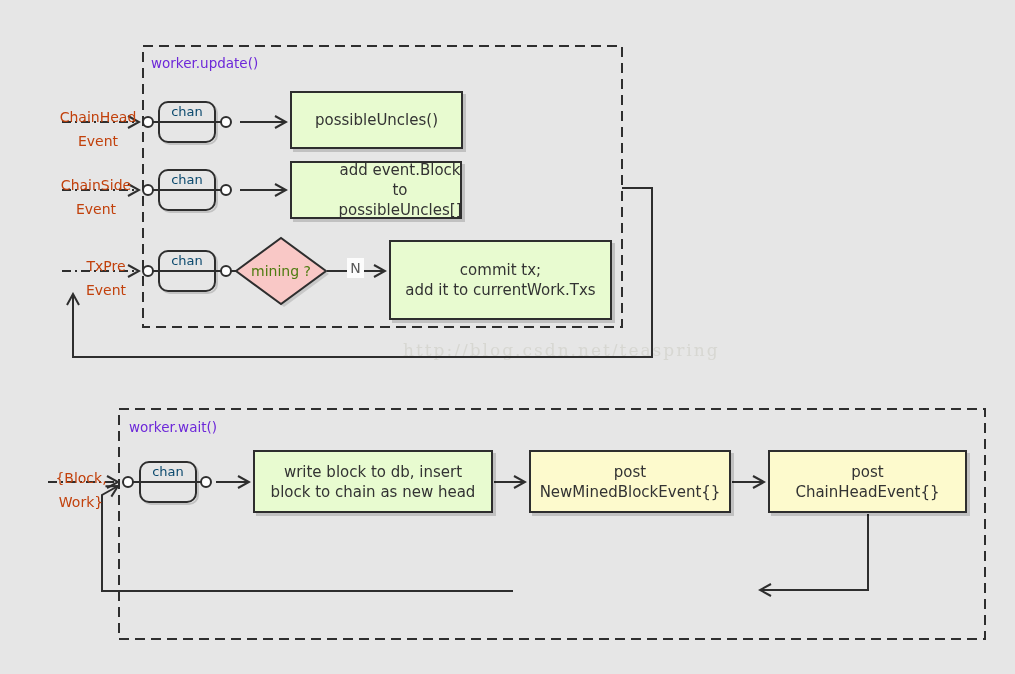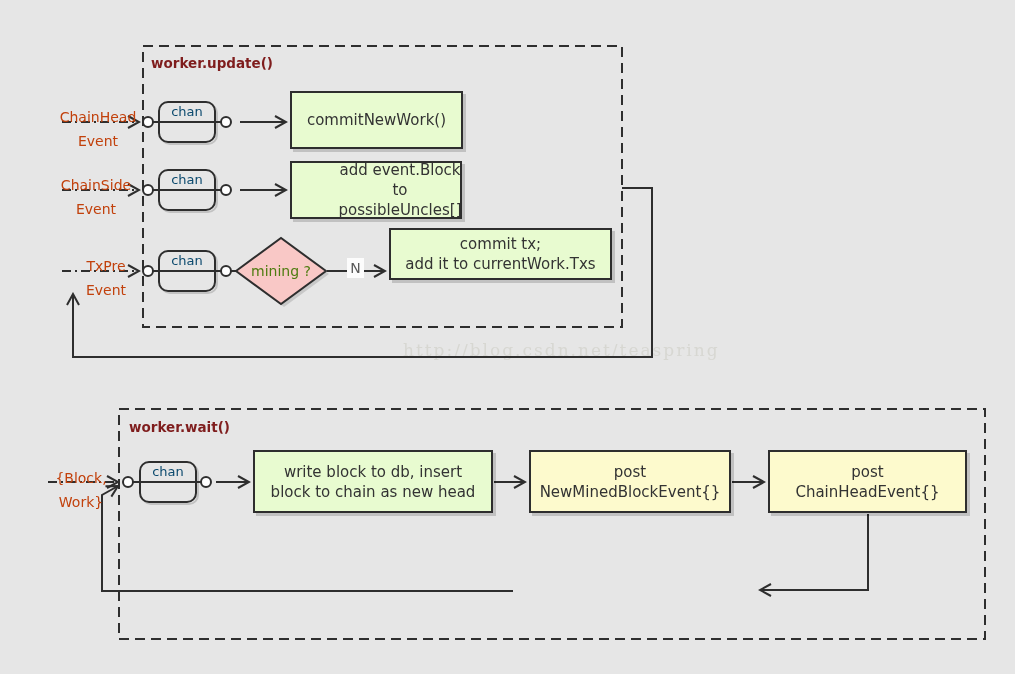--- a/index.html
+++ b/index.html
@@ -13,21 +13,21 @@
     font-family:"DejaVu Sans","Liberation Sans",sans-serif;
     color:var(--text);
   }
   #canvas svg{position:absolute;left:0;top:0;}
   .dashed{fill:none;stroke:var(--line);stroke-width:2;stroke-dasharray:10 6;}
   .dashdot{fill:none;stroke:var(--line);stroke-width:2;stroke-dasharray:9 4 2 4;}
   .wire{fill:none;stroke:var(--line);stroke-width:2;}
   .chanrect{fill:var(--bg);stroke:var(--line);stroke-width:2;}
   .chanshadow{fill:none;stroke:#c2c2c2;stroke-width:2;}
   .port{fill:#ffffff;stroke:var(--line);stroke-width:2;}
-  .frame-title{position:absolute;font-weight:bold;font-size:13.5px;color:#7f1d1d;white-space:pre;}
+  .frame-title{position:absolute;font-weight:normal;font-size:13.5px;color:#6d28d9;white-space:pre;}
   #title-update{left:151px;top:55px;}
   #title-wait{left:129px;top:419px;}
   .lbl{position:absolute;white-space:pre-line;text-align:center;font-size:14px;line-height:24px;color:#c2410c;}
   #lbl-u0{left:58px;top:105px;width:80px;}
   #lbl-u1{left:56px;top:173px;width:80px;}
   #lbl-u2{left:66px;top:254px;width:80px;}
   #lbl-w{left:43px;top:466px;width:76px;}
   .chan-label{position:absolute;width:56px;text-align:center;font-size:13px;color:#0c4a6e;}
   #chan-u0{left:159px;top:104px;}
   #chan-u1{left:159px;top:172px;}
@@ -36,21 +36,21 @@
   .box{
     position:absolute;box-sizing:border-box;
     border:2px solid var(--line);background:var(--green);
     box-shadow:3px 3px 0 rgba(0,0,0,0.16);
     display:flex;align-items:center;justify-content:center;
     text-align:center;white-space:pre-line;font-size:15px;line-height:20px;color:#333;
   }
   .box.yellow{background:var(--yellow);}
   #box-u0{left:290px;top:91px;width:173px;height:58px;}
   #box-u1{left:290px;top:161px;width:172px;height:58px;padding-left:48px;}
-  #box-u2{left:389px;top:228px;width:223px;height:52px;}
+  #box-u2{left:389px;top:240px;width:223px;height:80px;}
   #box-w0{left:253px;top:450px;width:240px;height:63px;}
   #box-w1{left:529px;top:450px;width:202px;height:63px;}
   #box-w2{left:768px;top:450px;width:199px;height:63px;}
   #box-w3{left:513px;top:558px;width:242px;height:64px;}
   #diamond-label{position:absolute;left:236px;top:263px;width:90px;text-align:center;font-size:14px;color:#4d7c0f;}
   #n-label{
     position:absolute;left:347px;top:258px;width:17px;height:20px;background:#fcfcfc;
     text-align:center;font-size:14px;line-height:20px;color:#5a5a5a;
   }
   #watermark{
@@ -140,21 +140,21 @@
   <div class="lbl" id="lbl-u2">TxPre
 Event</div>
   <div class="lbl" id="lbl-w">{Block,
 Work}</div>
 
   <div class="chan-label" id="chan-u0">chan</div>
   <div class="chan-label" id="chan-u1">chan</div>
   <div class="chan-label" id="chan-u2">chan</div>
   <div class="chan-label" id="chan-w">chan</div>
 
-  <div class="box" id="box-u0">commitNewWork()</div>
+  <div class="box" id="box-u0">possibleUncles()</div>
   <div class="box" id="box-u1">add event.Block to
 possibleUncles[]</div>
   <div class="box" id="box-u2">commit tx;
 add it to currentWork.Txs</div>
 
   <div id="diamond-label">mining ?</div>
   <div id="n-label">N</div>
 
   <div class="box" id="box-w0">write block to db, insert
 block to chain as new head</div>

